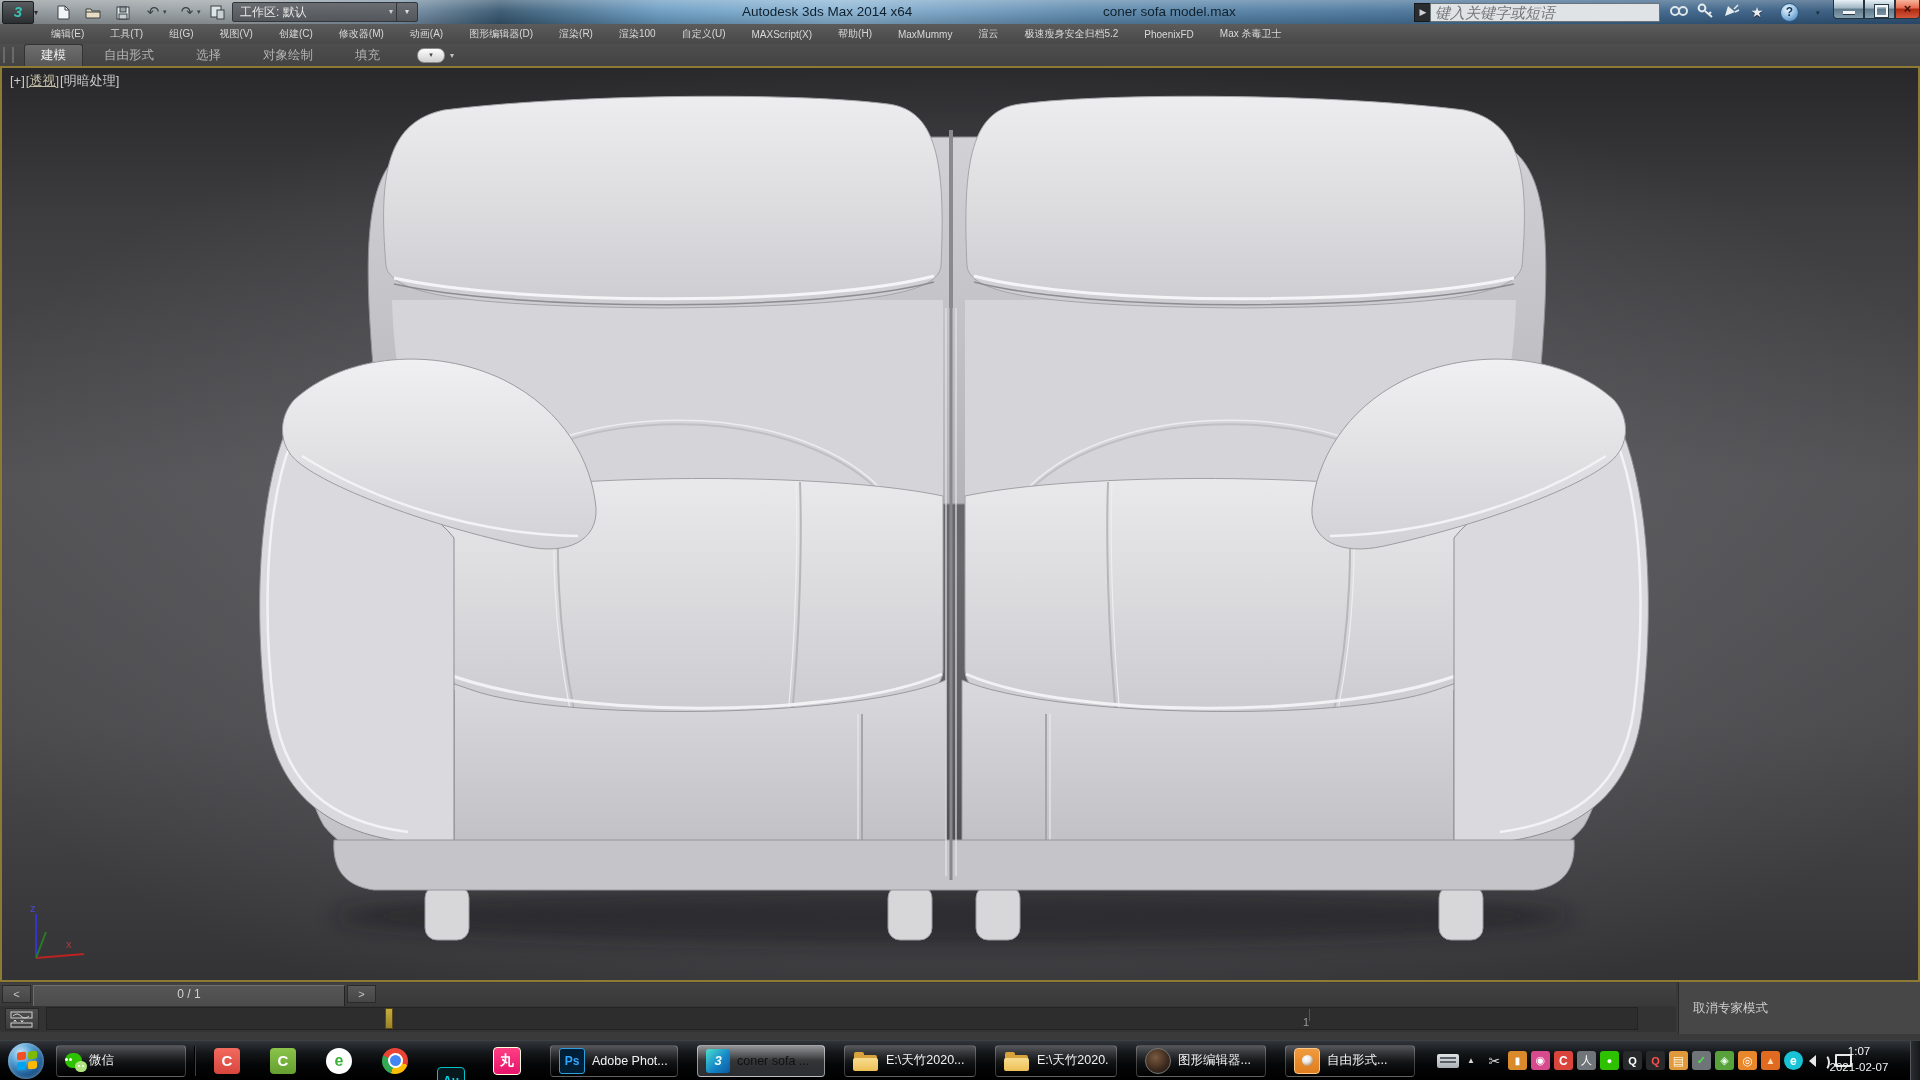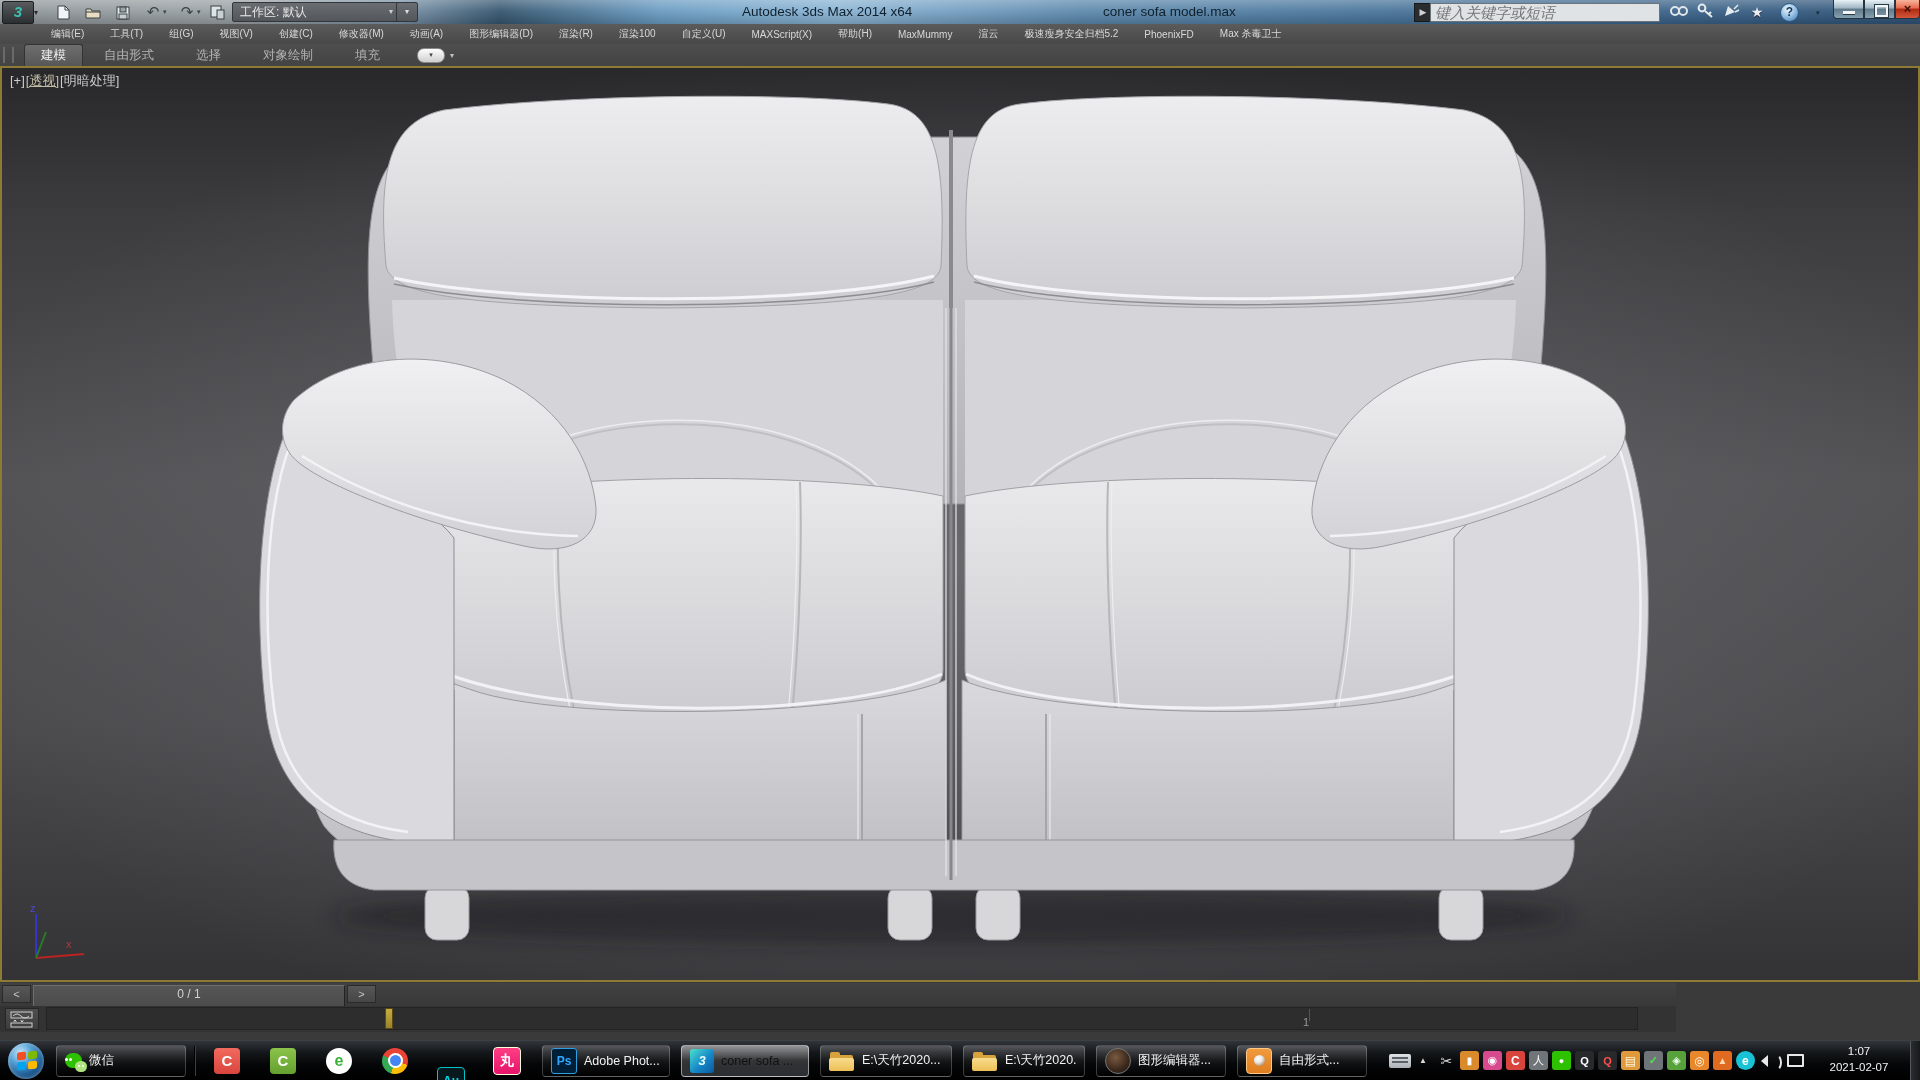--- a/index.html
+++ b/index.html
@@ -97,21 +97,21 @@
   #taskbar{left:0;top:1040px;width:1920px;height:40px;
     background:linear-gradient(180deg,#31353a 0%,#14171a 30%,#050607 60%,#000 100%);
     border-top:1px solid #3c4146;box-sizing:border-box;display:flex;align-items:center;}
   #start-orb{width:40px;height:40px;margin-left:6px;position:relative;flex:0 0 auto;}
   #start-orb .orb{position:absolute;left:2px;top:2px;width:36px;height:36px;border-radius:50%;
     background:radial-gradient(circle at 35% 28%,#cdeafb 0%,#5aa4d8 30%,#1e5e96 62%,#0a2c50 100%);
     box-shadow:inset 0 0 4px rgba(255,255,255,.5);}
   .flag{position:absolute;width:9px;height:8px;border-radius:2px;transform:skewY(-6deg);}
   .f1{left:9px;top:9px;background:#f25022;} .f2{left:20px;top:8px;background:#7fba00;}
   .f3{left:9px;top:19px;background:#00a4ef;} .f4{left:20px;top:18px;background:#ffb900;}
-  .tb-btn{height:32px;margin-left:11px;border:1px solid rgba(255,255,255,.22);border-radius:4px;
+  .tb-btn{height:32px;margin-left:19px;border:1px solid rgba(255,255,255,.22);border-radius:4px;
     background:linear-gradient(180deg,rgba(255,255,255,.22),rgba(255,255,255,.06) 48%,rgba(0,0,0,.25));
     display:flex;align-items:center;padding:0 8px;box-sizing:border-box;flex:0 0 auto;color:#f2f2f2;font-size:12.5px;}
   .tb-btn .lbl{margin-left:7px;white-space:nowrap;overflow:hidden;text-overflow:clip;}
   .tb-ic{height:32px;width:48px;margin-left:8px;display:flex;align-items:center;justify-content:center;flex:0 0 auto;}
   .appic{width:26px;height:26px;border-radius:4px;display:flex;align-items:center;justify-content:center;
     font-weight:bold;}
   #wechat-btn{width:130px;margin-left:10px;}
   .wc-big{width:17px;height:15px;border-radius:8px;background:#2dc100;position:relative;}
   .wc-big i,.wc-sm i{position:absolute;width:3px;height:3px;border-radius:50%;background:#fff;top:5px;}
   .wc-big i:first-child{left:4px;} .wc-big i:last-child{left:9px;}
@@ -369,20 +369,23 @@
         <rect x="1" y="12" width="21" height="4" fill="none" stroke="#cfcfcf"></rect>
         <path d="M5,9 v2 M5,9 l-1.5,1.5 M5,9 l1.5,1.5 M12,11 v-2 M12,11 l-1.5,-1.5 M12,11 l1.5,-1.5" stroke="#cfcfcf" fill="none"></path>
         </svg>
     </div>
     <div id="tb-track" class="abs">
       <div id="tb-marker" class="abs"></div>
       <div id="tb-tickline" class="abs"></div>
       <div id="tb-tick" class="abs">1</div>
     </div>
   </div>
+  <div id="expert-panel" class="abs">
+    <div id="expert-btn" class="abs">取消专家模式</div>
+  </div>
 </div>
 
 <div id="taskbar" class="abs">
   <div id="start-orb">
     <div class="orb">
       <i class="flag f1"></i>
         <i class="flag f2"></i>
         <i class="flag f3"></i>
         <i class="flag f4"></i>
     </div>

